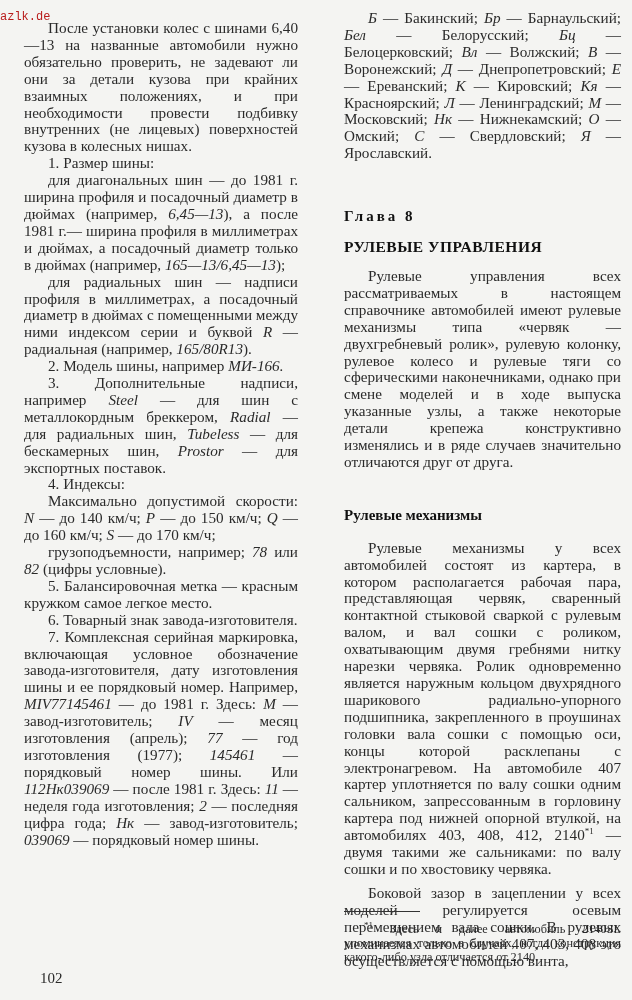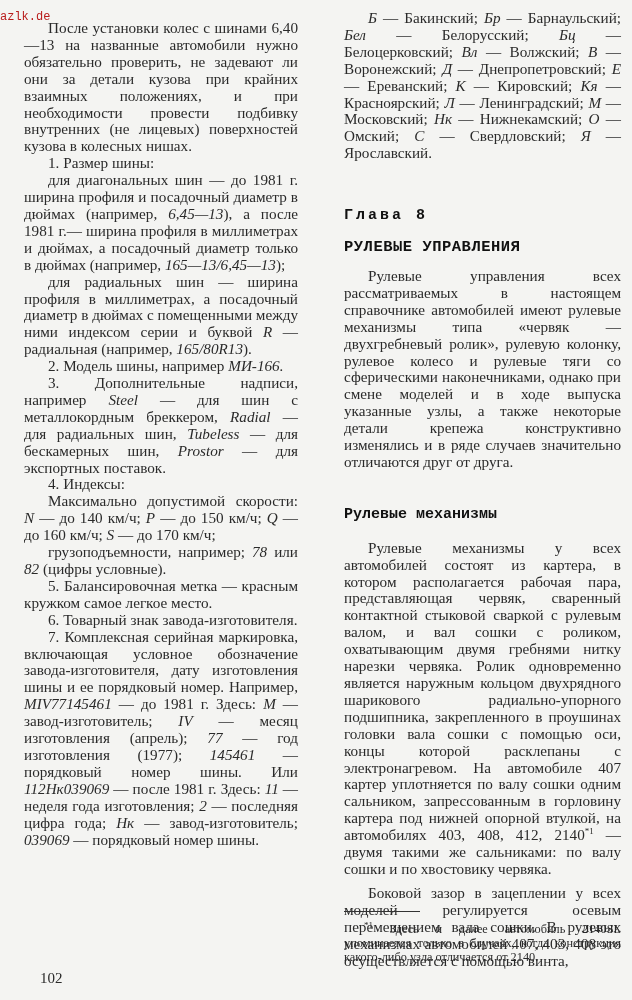--- a/index.html
+++ b/index.html
@@ -28,21 +28,21 @@
     }
     .col-left { left: 24px; width: 274px; top: 8px; }
     .col-right { left: 344px; width: 277px; top: 10px; }
     .p { text-indent: 24px; }
     .p.noindent { text-indent: 0; }
     .gap { margin-top: 7px; }
     .gap-lg { margin-top: 12px; }
     .b { font-weight: bold; }
     .i { font-style: italic; }
     .sans-head {
-      font-family: Liberation Mono, monospace;
+      font-family: Liberation Serif, serif;
       font-weight: bold;
       color: #111;
     }
     .chapter {
       font-size: 15px;
       letter-spacing: 3px;
       font-weight: bold;
       margin-top: 46px;
     }
     .chapter-title {
@@ -88,21 +88,21 @@
 
 <div class="col col-left">
   <p class="p gap-lg">После установки колес с шинами 6,40—13 на названные автомобили нужно обязательно проверить, не задевают ли они за детали кузова при крайних взаимных положениях, и при необходимости провести подбивку внутренних (не лицевых) поверхностей кузова в колесных нишах.</p>
 
 
   <p class="p">1. Размер шины:</p>
   <p class="p">
     <span>для диагональных шин — до 1981 г. ширина профиля и посадочный диаметр в дюймах (например, </span><span class="i">6,45—13</span><span>), а после 1981 г.— ширина профиля в миллиметрах и дюймах, а посадочный диаметр только в дюймах (например, </span><span class="i">165—13/6,45—13</span><span>);</span>
   </p>
   <p class="p">
-    <span>для радиальных шин — ширина профиля в миллиметрах, а посадочный диаметр в дюймах с помещенными между ними индексом серии и буквой </span><span class="i">R</span><span> — радиальная (например, </span><span class="i">165/80R13</span><span>).</span>
+    <span>для радиальных шин — надписи профиля в миллиметрах, а посадочный диаметр в дюймах с помещенными между ними индексом серии и буквой </span><span class="i">R</span><span> — радиальная (например, </span><span class="i">165/80R13</span><span>).</span>
   </p>
 
   <p class="p">
     <span>2. Модель шины, например </span><span class="i">МИ-166.</span>
   </p>
 
   <p class="p">
     <span>3. Дополнительные надписи, например </span><span class="i">Steel</span><span> — для шин с металлокордным бреккером, </span><span class="i">Radial</span><span> — для радиальных шин, </span><span class="i">Tubeless</span><span> — для бескамерных шин, </span><span class="i">Prostor</span><span> — для экспортных поставок.</span>
   </p>
 

